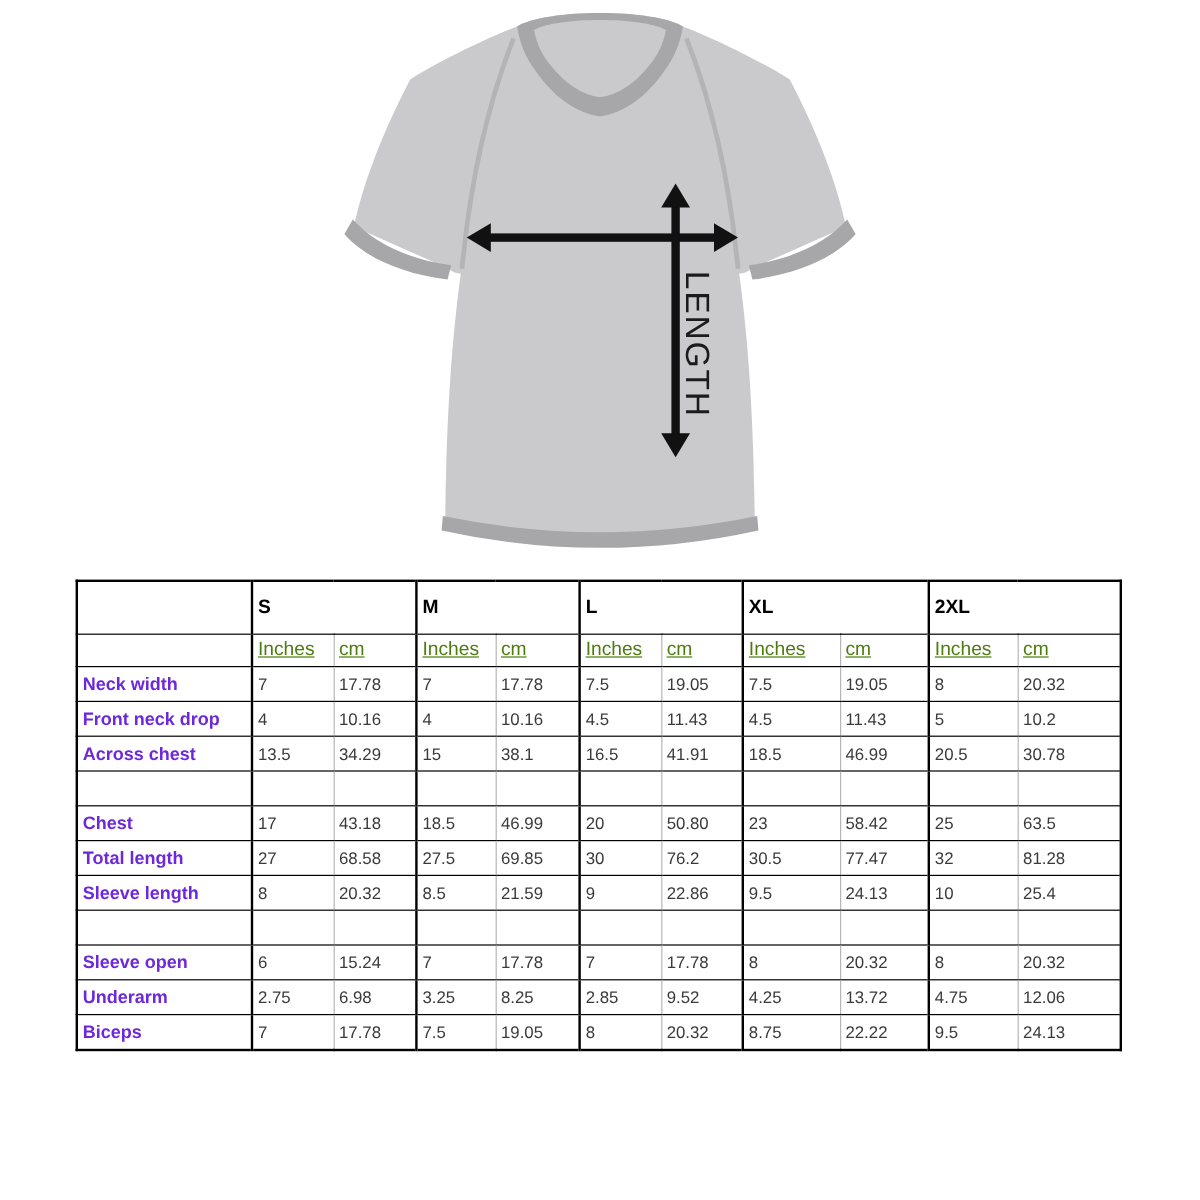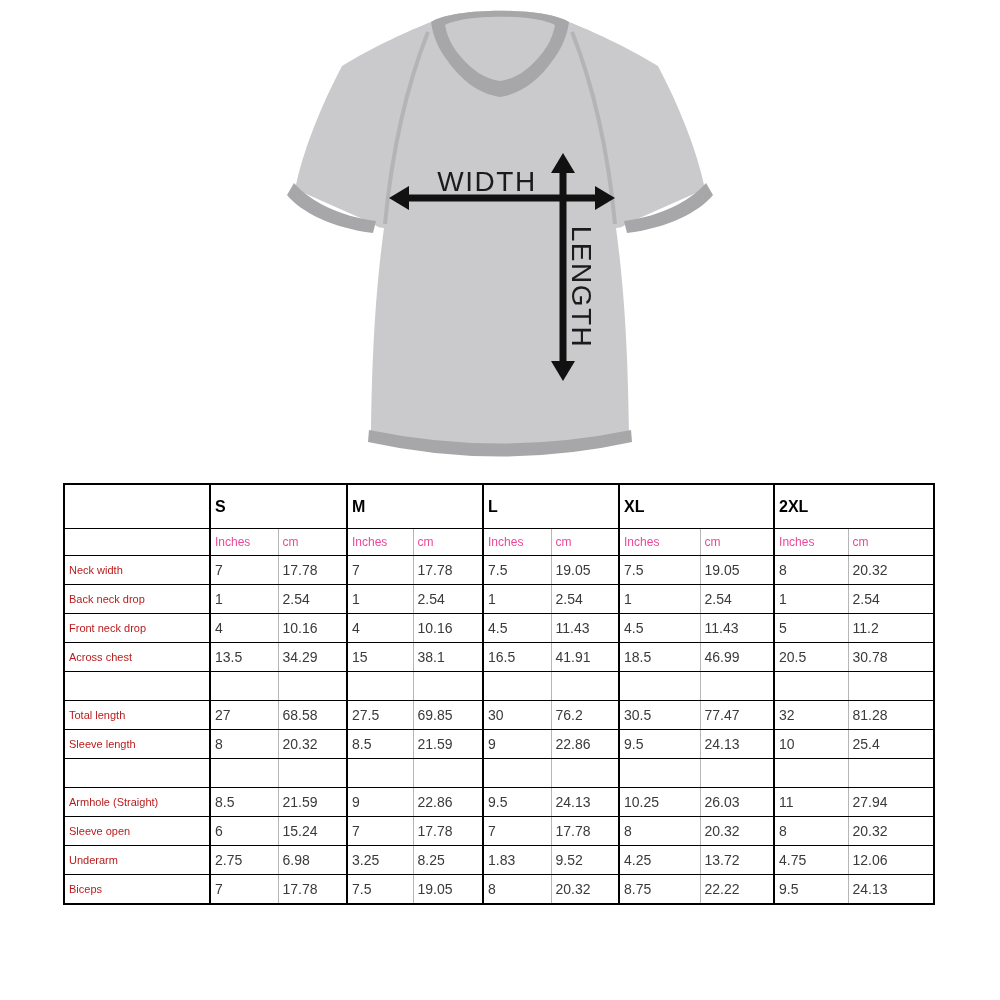--- a/index.html
+++ b/index.html
@@ -29,22 +29,22 @@
     border-top:1px solid #000;border-bottom:1px solid #000;
     padding:0 0 0 4px;overflow:hidden;white-space:nowrap;
     text-align:left;vertical-align:middle;background:#fff;
   }
   th.size-h{
     height:43px;font-size:16px;font-weight:bold;color:#000;
     text-align:center;padding:0;
     border-left:2px solid #000;border-bottom:2px solid #000;
   }
   th.corner{border-bottom:2px solid #000;}
-  th.unit{height:26px;font-size:12px;font-weight:400;color:#ec4899;}
-  td.c-label{font-size:11px;font-weight:normal;color:#b91c1c;height:28px;}
+  th.unit{height:26px;font-size:16px;font-weight:400;color:#4d7c0f;text-decoration:underline;}
+  td.c-label{font-size:15px;font-weight:bold;color:#6d28d9;height:28px;}
   td.c-val{font-size:14px;font-weight:400;color:#3a3a3a;height:28px;}
   .b-black-l{border-left:2px solid #000;}
   .b-gray-l{border-left:1px solid #b6b6b6;}
   tr.spacer td{height:28px;}
 </style>
 <style>.fill-body{fill:#cacacc;}.fill-trim{fill:#a7a7a9;}.stroke-seam{stroke:#b4b4b6;}.fill-arrow{fill:#111111;}</style></head>
 <body>
 
 <div class="illustration">
   <svg width="1000" height="483" viewBox="0 0 1000 483">
@@ -98,21 +98,20 @@
       <polygon points="389,198 409,186 409,210"></polygon>
       <polygon points="615,198 595,186 595,210"></polygon>
     </g>
 
     <g class="fill-arrow">
       <rect x="559.5" y="170" width="7" height="196"></rect>
       <polygon points="563,153 551,173 575,173"></polygon>
       <polygon points="563,381 551,361 575,361"></polygon>
     </g>
   </svg>
-  <div class="dim-label width-label">WIDTH</div>
   <div class="dim-label length-label">LENGTH</div>
 </div>
 
 <table class="size-table">
   <colgroup>
       <col style="width: 146px;">
       <col style="width: 68px;">
       <col style="width: 69px;">
       <col style="width: 66px;">
       <col style="width: 70px;">
@@ -154,44 +153,31 @@
         <td class="c-val b-black-l">7</td>
         <td class="c-val b-gray-l">17.78</td>
         <td class="c-val b-black-l">7.5</td>
         <td class="c-val b-gray-l">19.05</td>
         <td class="c-val b-black-l">7.5</td>
         <td class="c-val b-gray-l">19.05</td>
         <td class="c-val b-black-l">8</td>
         <td class="c-val b-gray-l">20.32</td>
       </tr>
       <tr>
-        <td class="c-label">Back neck drop</td>
-        <td class="c-val b-black-l">1</td>
-        <td class="c-val b-gray-l">2.54</td>
-        <td class="c-val b-black-l">1</td>
-        <td class="c-val b-gray-l">2.54</td>
-        <td class="c-val b-black-l">1</td>
-        <td class="c-val b-gray-l">2.54</td>
-        <td class="c-val b-black-l">1</td>
-        <td class="c-val b-gray-l">2.54</td>
-        <td class="c-val b-black-l">1</td>
-        <td class="c-val b-gray-l">2.54</td>
-      </tr>
-      <tr>
         <td class="c-label">Front neck drop</td>
         <td class="c-val b-black-l">4</td>
         <td class="c-val b-gray-l">10.16</td>
         <td class="c-val b-black-l">4</td>
         <td class="c-val b-gray-l">10.16</td>
         <td class="c-val b-black-l">4.5</td>
         <td class="c-val b-gray-l">11.43</td>
         <td class="c-val b-black-l">4.5</td>
         <td class="c-val b-gray-l">11.43</td>
         <td class="c-val b-black-l">5</td>
-        <td class="c-val b-gray-l">11.2</td>
+        <td class="c-val b-gray-l">10.2</td>
       </tr>
       <tr>
         <td class="c-label">Across chest</td>
         <td class="c-val b-black-l">13.5</td>
         <td class="c-val b-gray-l">34.29</td>
         <td class="c-val b-black-l">15</td>
         <td class="c-val b-gray-l">38.1</td>
         <td class="c-val b-black-l">16.5</td>
         <td class="c-val b-gray-l">41.91</td>
         <td class="c-val b-black-l">18.5</td>
@@ -206,20 +192,33 @@
         <td class="c-val b-black-l"></td>
         <td class="c-val b-gray-l"></td>
         <td class="c-val b-black-l"></td>
         <td class="c-val b-gray-l"></td>
         <td class="c-val b-black-l"></td>
         <td class="c-val b-gray-l"></td>
         <td class="c-val b-black-l"></td>
         <td class="c-val b-gray-l"></td>
       </tr>
       <tr>
+        <td class="c-label">Chest</td>
+        <td class="c-val b-black-l">17</td>
+        <td class="c-val b-gray-l">43.18</td>
+        <td class="c-val b-black-l">18.5</td>
+        <td class="c-val b-gray-l">46.99</td>
+        <td class="c-val b-black-l">20</td>
+        <td class="c-val b-gray-l">50.80</td>
+        <td class="c-val b-black-l">23</td>
+        <td class="c-val b-gray-l">58.42</td>
+        <td class="c-val b-black-l">25</td>
+        <td class="c-val b-gray-l">63.5</td>
+      </tr>
+      <tr>
         <td class="c-label">Total length</td>
         <td class="c-val b-black-l">27</td>
         <td class="c-val b-gray-l">68.58</td>
         <td class="c-val b-black-l">27.5</td>
         <td class="c-val b-gray-l">69.85</td>
         <td class="c-val b-black-l">30</td>
         <td class="c-val b-gray-l">76.2</td>
         <td class="c-val b-black-l">30.5</td>
         <td class="c-val b-gray-l">77.47</td>
         <td class="c-val b-black-l">32</td>
@@ -245,52 +244,39 @@
         <td class="c-val b-black-l"></td>
         <td class="c-val b-gray-l"></td>
         <td class="c-val b-black-l"></td>
         <td class="c-val b-gray-l"></td>
         <td class="c-val b-black-l"></td>
         <td class="c-val b-gray-l"></td>
         <td class="c-val b-black-l"></td>
         <td class="c-val b-gray-l"></td>
       </tr>
       <tr>
-        <td class="c-label">Armhole (Straight)</td>
-        <td class="c-val b-black-l">8.5</td>
-        <td class="c-val b-gray-l">21.59</td>
-        <td class="c-val b-black-l">9</td>
-        <td class="c-val b-gray-l">22.86</td>
-        <td class="c-val b-black-l">9.5</td>
-        <td class="c-val b-gray-l">24.13</td>
-        <td class="c-val b-black-l">10.25</td>
-        <td class="c-val b-gray-l">26.03</td>
-        <td class="c-val b-black-l">11</td>
-        <td class="c-val b-gray-l">27.94</td>
-      </tr>
-      <tr>
         <td class="c-label">Sleeve open</td>
         <td class="c-val b-black-l">6</td>
         <td class="c-val b-gray-l">15.24</td>
         <td class="c-val b-black-l">7</td>
         <td class="c-val b-gray-l">17.78</td>
         <td class="c-val b-black-l">7</td>
         <td class="c-val b-gray-l">17.78</td>
         <td class="c-val b-black-l">8</td>
         <td class="c-val b-gray-l">20.32</td>
         <td class="c-val b-black-l">8</td>
         <td class="c-val b-gray-l">20.32</td>
       </tr>
       <tr>
         <td class="c-label">Underarm</td>
         <td class="c-val b-black-l">2.75</td>
         <td class="c-val b-gray-l">6.98</td>
         <td class="c-val b-black-l">3.25</td>
         <td class="c-val b-gray-l">8.25</td>
-        <td class="c-val b-black-l">1.83</td>
+        <td class="c-val b-black-l">2.85</td>
         <td class="c-val b-gray-l">9.52</td>
         <td class="c-val b-black-l">4.25</td>
         <td class="c-val b-gray-l">13.72</td>
         <td class="c-val b-black-l">4.75</td>
         <td class="c-val b-gray-l">12.06</td>
       </tr>
       <tr>
         <td class="c-label">Biceps</td>
         <td class="c-val b-black-l">7</td>
         <td class="c-val b-gray-l">17.78</td>

